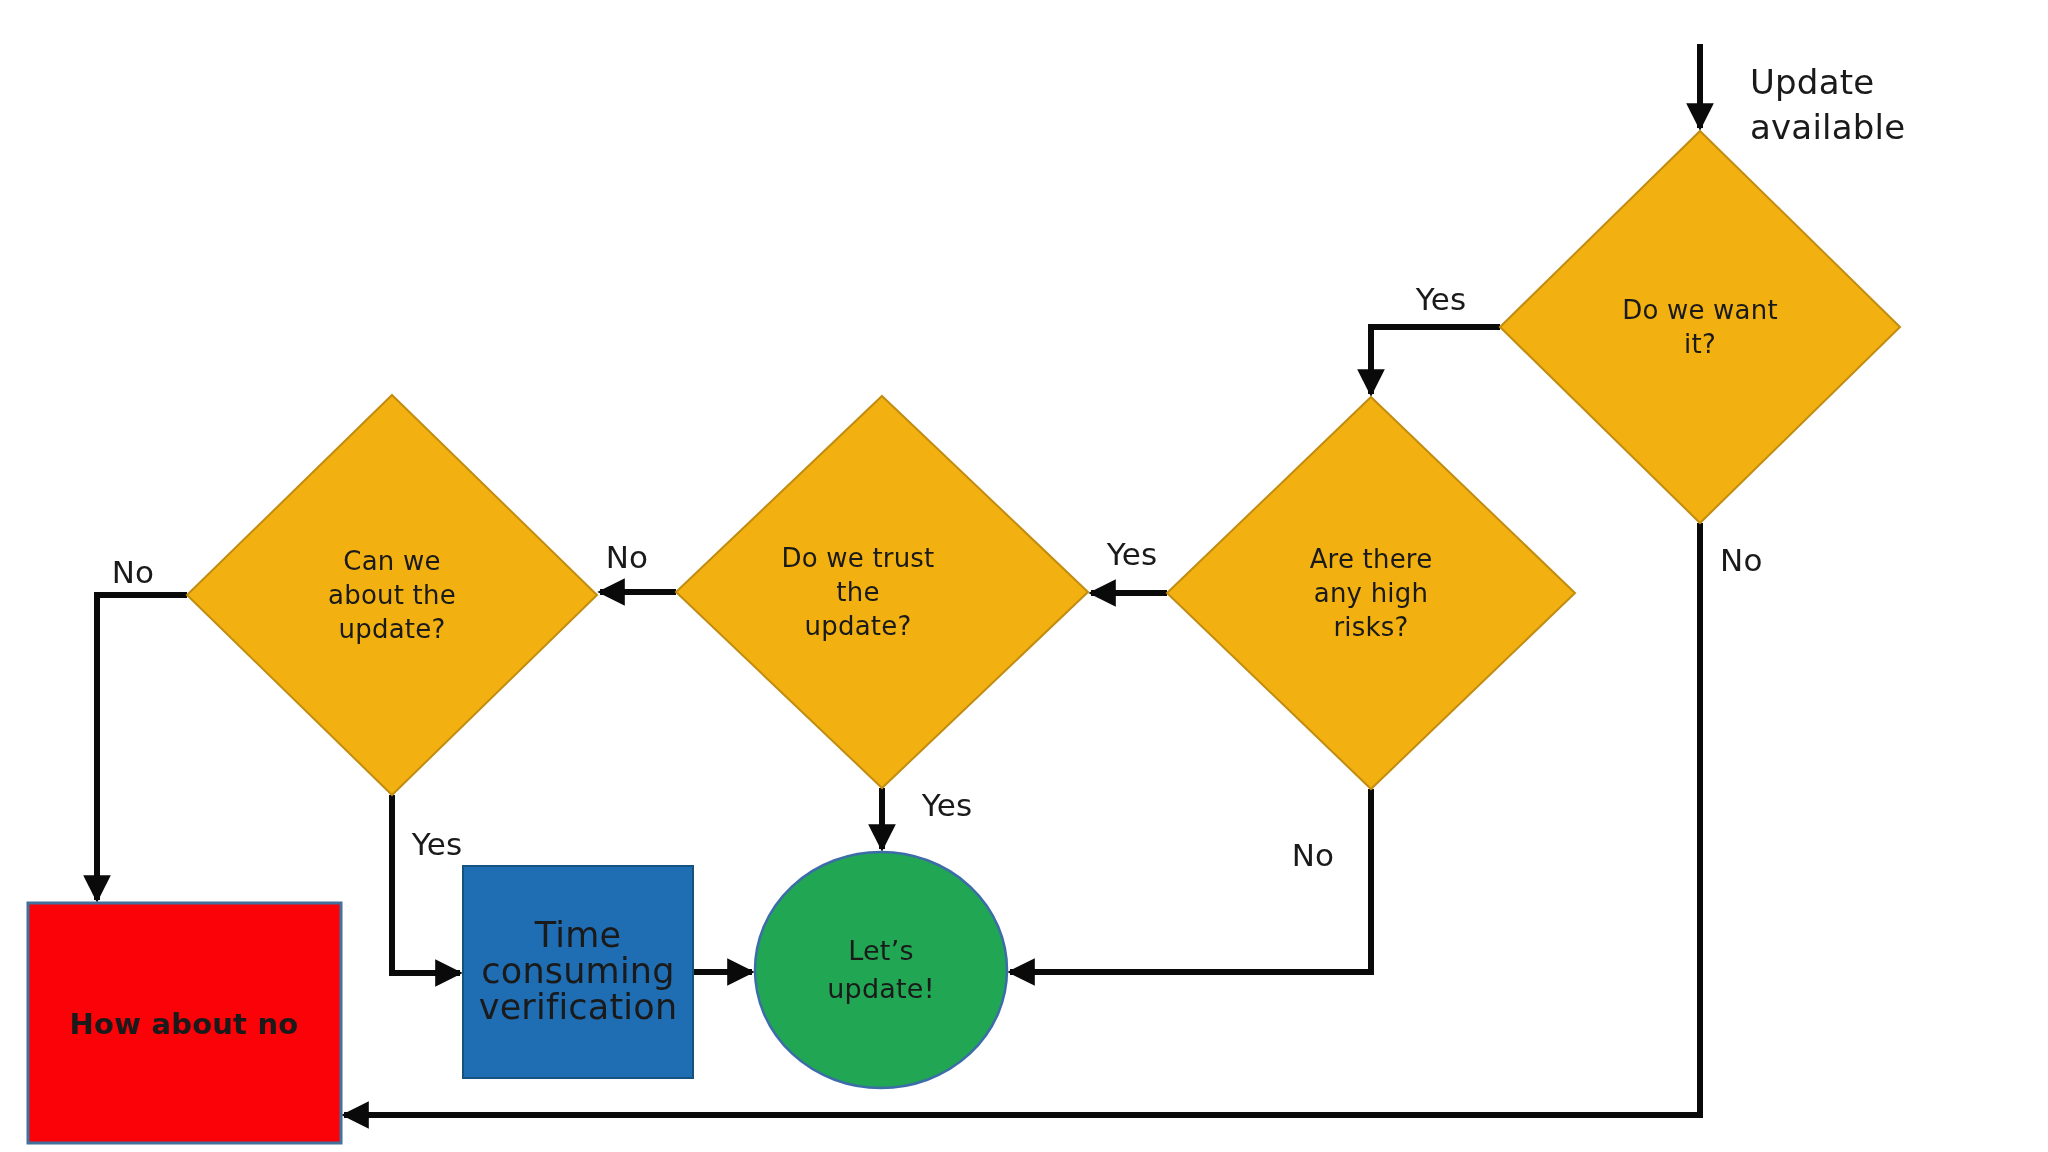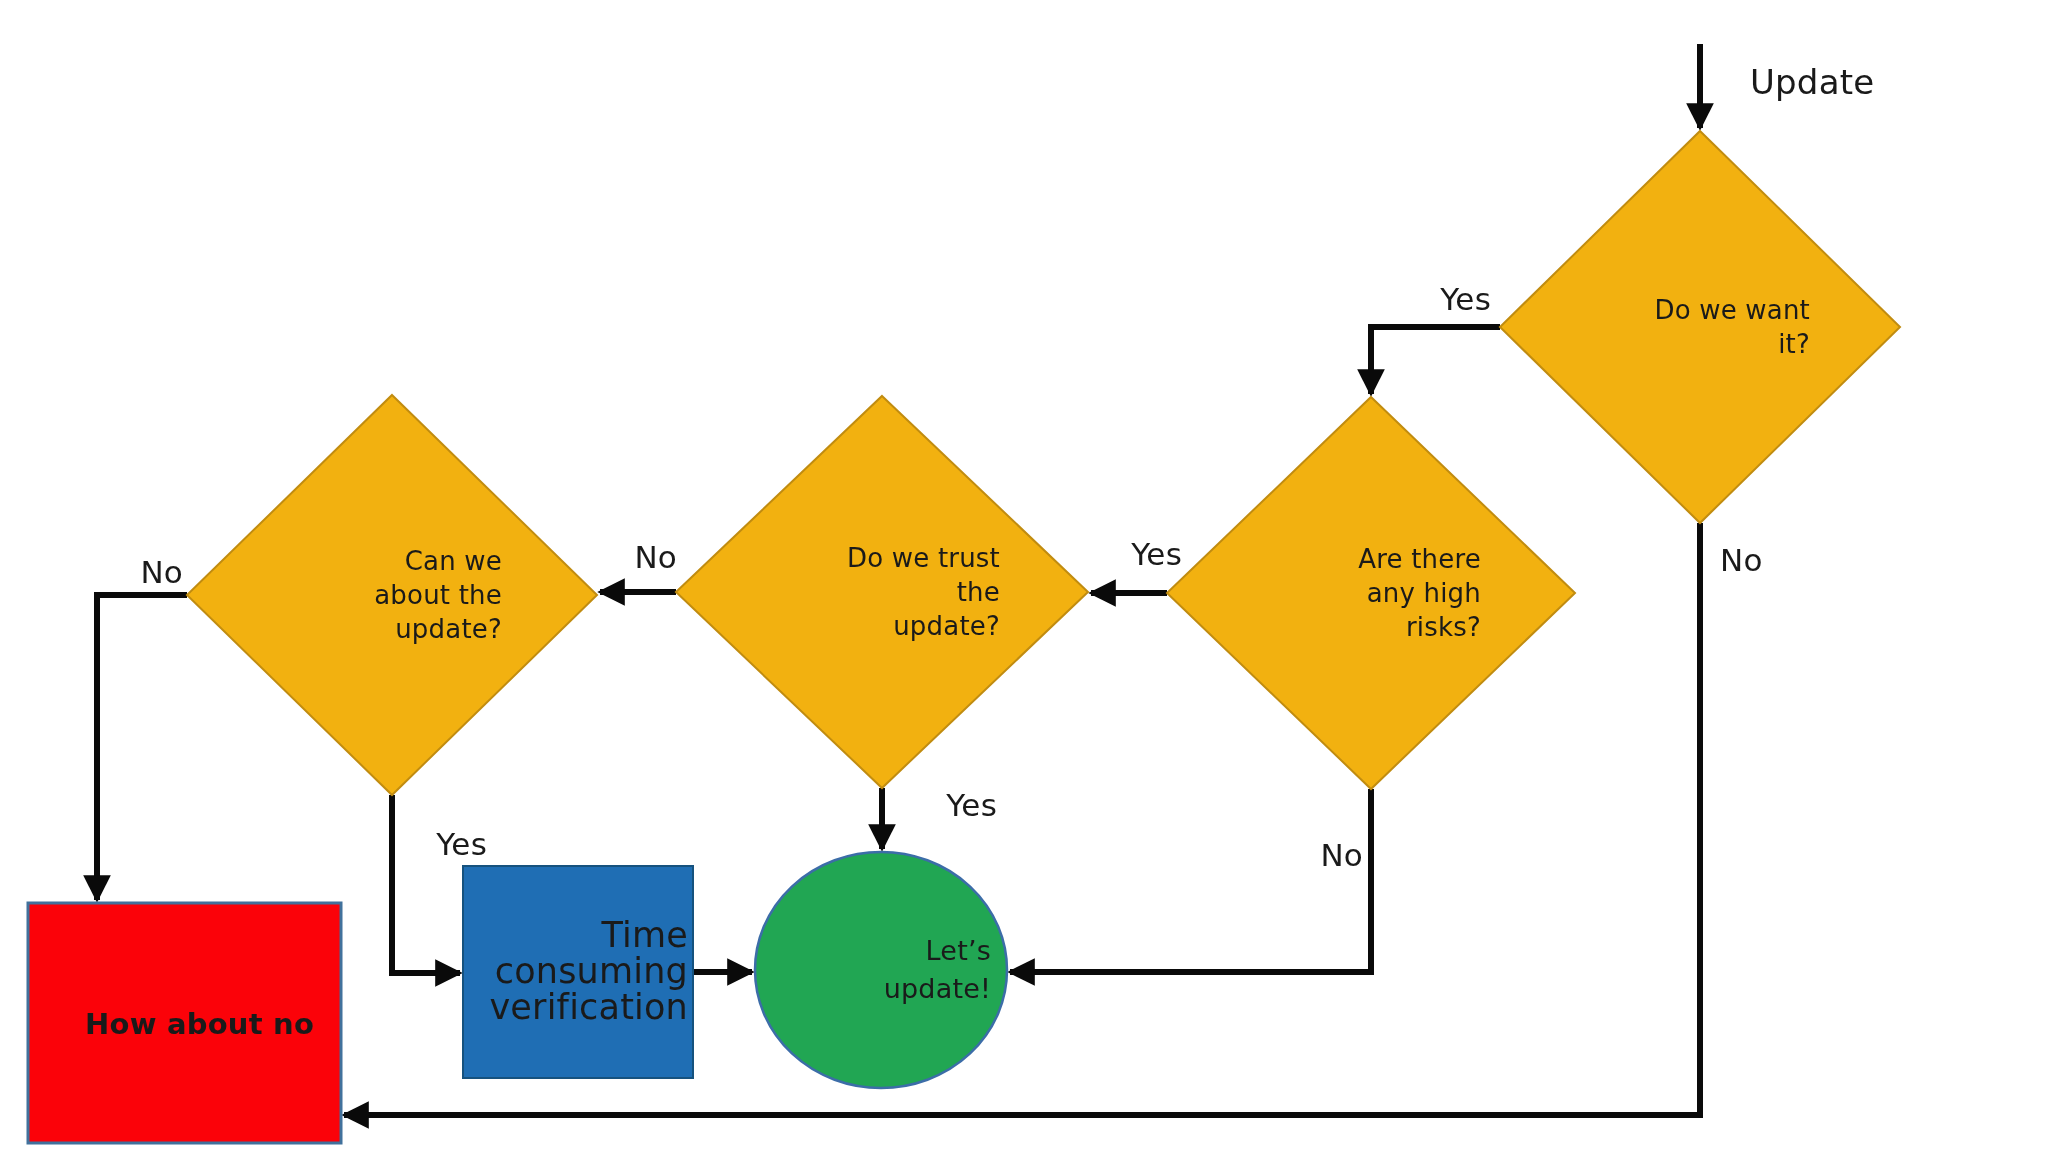--- a/index.html
+++ b/index.html
@@ -2,21 +2,21 @@
 <html><head>
 <meta charset="utf-8">
 <style>
   html,body{margin:0;padding:0;background:#ffffff;}
   .canvas{
     position:relative;width:1924px;height:1152px;background:#ffffff;
     font-family:"DejaVu Sans",sans-serif;color:#1a1a1a;overflow:hidden;
   }
   .canvas svg{position:absolute;left:0;top:0;}
   .lbl{position:absolute;color:#1a1a1a;letter-spacing:.2px;}
-  .lbl.center{text-align:right;}
+  .lbl.center{text-align:center;}
   .node-text{font-size:26px;line-height:34px;}
   .entry-text{font-size:34px;line-height:45px;}
   .edge-text{font-size:31px;line-height:36px;}
   .reject-text{font-size:29px;line-height:36px;font-weight:bold;}
   .verification-text{font-size:35px;line-height:36px;}
   .update-text{font-size:27px;line-height:38px;}
 </style>
 </head>
 <body>
 
@@ -46,32 +46,33 @@
     <polygon points="1371,397 1575,593 1371,789 1167,593" stroke-width="2" fill="#F2B110" stroke="#C18C10"></polygon>
     <polygon points="882,396 1088,592 882,788 676,592" stroke-width="2" fill="#F2B110" stroke="#C18C10"></polygon>
     <polygon points="392,395 597,595 392,795 187,595" stroke-width="2" fill="#F2B110" stroke="#C18C10"></polygon>
     <rect x="28" y="903" width="313" height="240" stroke-width="3" fill="#FB0209" stroke="#41719C"></rect>
     <rect x="463" y="866" width="230" height="212" stroke-width="2" fill="#1F6EB4" stroke="#16527E"></rect>
     <ellipse cx="881" cy="970" rx="126" ry="118" stroke-width="2.5" fill="#21A653" stroke="#3C6DA8"></ellipse>
   </svg>
 
   <div class="lbl entry-text" style="left:1750px;top:60px;width:260px;">
     <div>Update</div>
+    <div>available</div>
   </div>
 
   <div class="lbl center node-text" style="left:1261px;top:542px;width:220px;">
     <div>Are there</div>
     <div>any high</div>
     <div>risks?</div>
   </div>
   <div class="lbl center node-text" style="left:1590px;top:293px;width:220px;">
     <div>Do we want</div>
     <div>it?</div>
   </div>
-  <div class="lbl center node-text" style="left:780px;top:541px;width:220px;">
+  <div class="lbl center node-text" style="left:748px;top:541px;width:220px;">
     <div>Do we trust</div>
     <div>the</div>
     <div>update?</div>
   </div>
   <div class="lbl center node-text" style="left:282px;top:544px;width:220px;">
     <div>Can we</div>
     <div>about the</div>
     <div>update?</div>
   </div>
 

